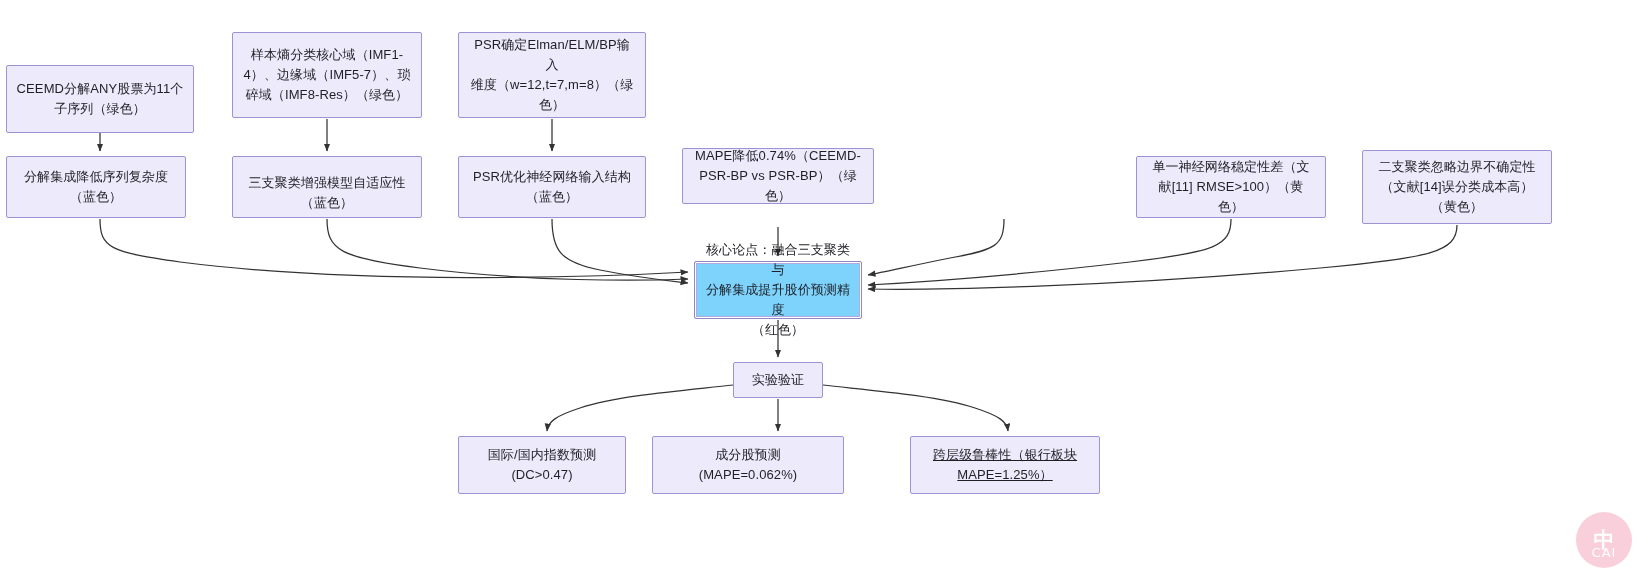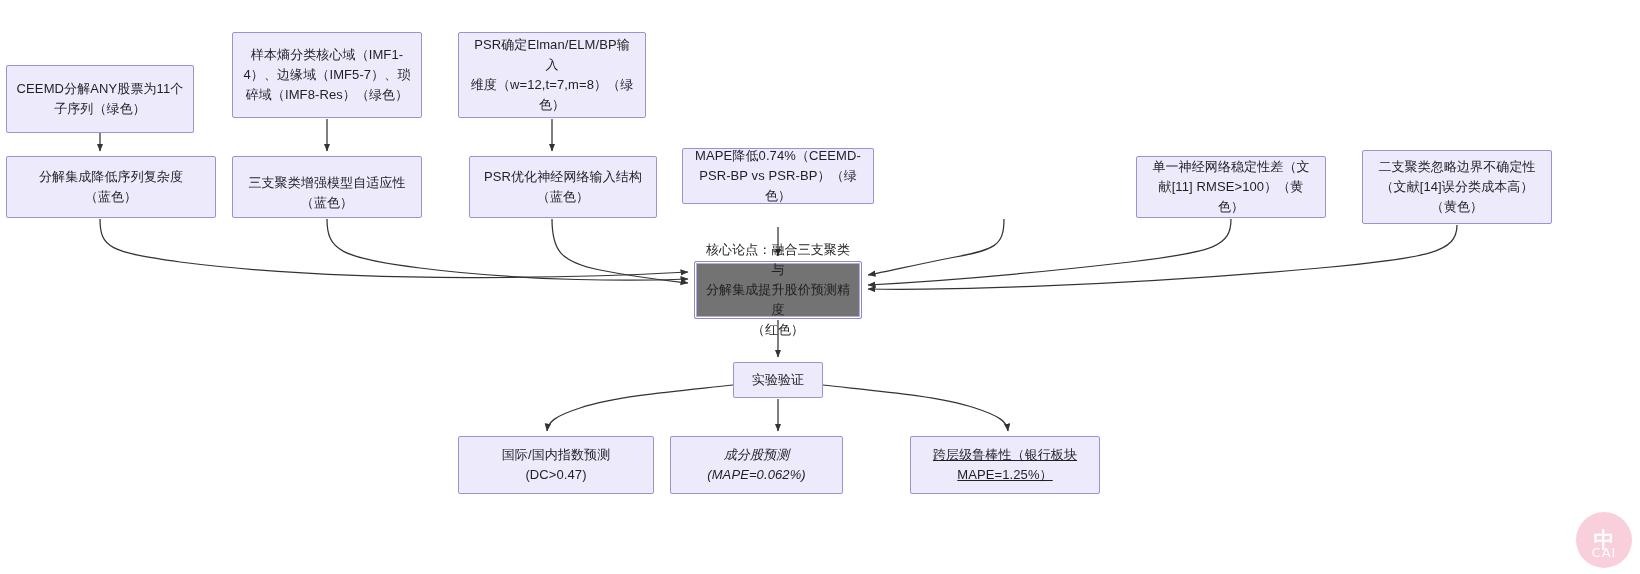--- a/index.html
+++ b/index.html
@@ -37,21 +37,21 @@
     align-items: center;
     justify-content: center;
     text-align: center;
     color: #1f1f24;
     font-size: 13px;
     line-height: 1.55;
     padding: 4px 9px;
     letter-spacing: 0.1px;
   }
   .node.core {
-    background: #737373;
+    background: #7dd3fc;
     border: 1px solid #9188C9;
     box-shadow: inset 0 0 0 1px #ffffff, inset 0 0 0 2px #B3AAE0;
   }
   .node-text {
     display: block;
     width: 100%;
     white-space: pre-line;
   }
   #watermark {
     position: absolute;
@@ -122,31 +122,31 @@
 4）、边缘域（IMF5-7）、琐
 碎域（IMF8-Res）（绿色）</span>
   </div>
 
   <div class="node" style="left:458px; top:32px; width:188px; height:86px;">
     <span class="node-text">PSR确定Elman/ELM/BP输入
 维度（w=12,t=7,m=8）（绿
 色）</span>
   </div>
 
-  <div class="node" style="left:6px; top:156px; width:210px; height:62px;">
+  <div class="node" style="left:6px; top:156px; width:180px; height:62px;">
     <span class="node-text">分解集成降低序列复杂度
 （蓝色）</span>
   </div>
 
   <div class="node" style="left:232px; top:156px; width:190px; height:62px;align-items:flex-end;">
     <span class="node-text">三支聚类增强模型自适应性
 （蓝色）</span>
   </div>
 
-  <div class="node" style="left:458px; top:156px; width:188px; height:62px;margin-left:11px;">
+  <div class="node" style="left:458px; top:156px; width:188px; height:62px;">
     <span class="node-text">PSR优化神经网络输入结构
 （蓝色）</span>
   </div>
 
   <div class="node" style="left:682px; top:148px; width:192px; height:56px;">
     <span class="node-text">MAPE降低0.74%（CEEMD-
 PSR-BP vs PSR-BP）（绿
 色）</span>
   </div>
 
@@ -165,26 +165,26 @@
   <div class="node core" style="left:694px; top:261px; width:168px; height:58px;">
     <span class="node-text">核心论点：融合三支聚类与
 分解集成提升股价预测精度
 （红色）</span>
   </div>
 
   <div class="node" style="left:733px; top:362px; width:90px; height:36px;font-family:Liberation Serif, serif;">
     <span class="node-text">实验验证</span>
   </div>
 
-  <div class="node" style="left:458px; top:436px; width:196px; height:58px;">
+  <div class="node" style="left:458px; top:436px; width:168px; height:58px;">
     <span class="node-text">国际/国内指数预测
 (DC&gt;0.47)</span>
   </div>
 
-  <div class="node" style="left:670px; top:436px; width:173px; height:58px;font-style:italic;">
+  <div class="node" style="left:652px; top:436px; width:192px; height:58px;">
     <span class="node-text">成分股预测
 (MAPE=0.062%)</span>
   </div>
 
   <div class="node" style="left:910px; top:436px; width:190px; height:58px;text-decoration:underline;">
     <span class="node-text">跨层级鲁棒性（银行板块
 MAPE=1.25%）</span>
   </div>
 
   <div id="watermark">

